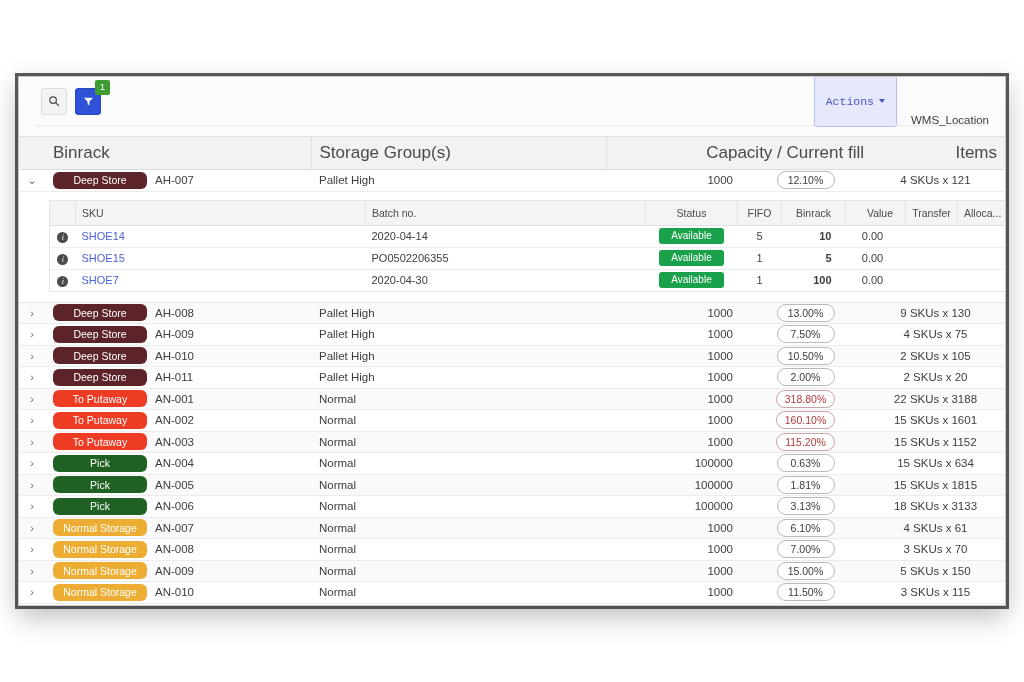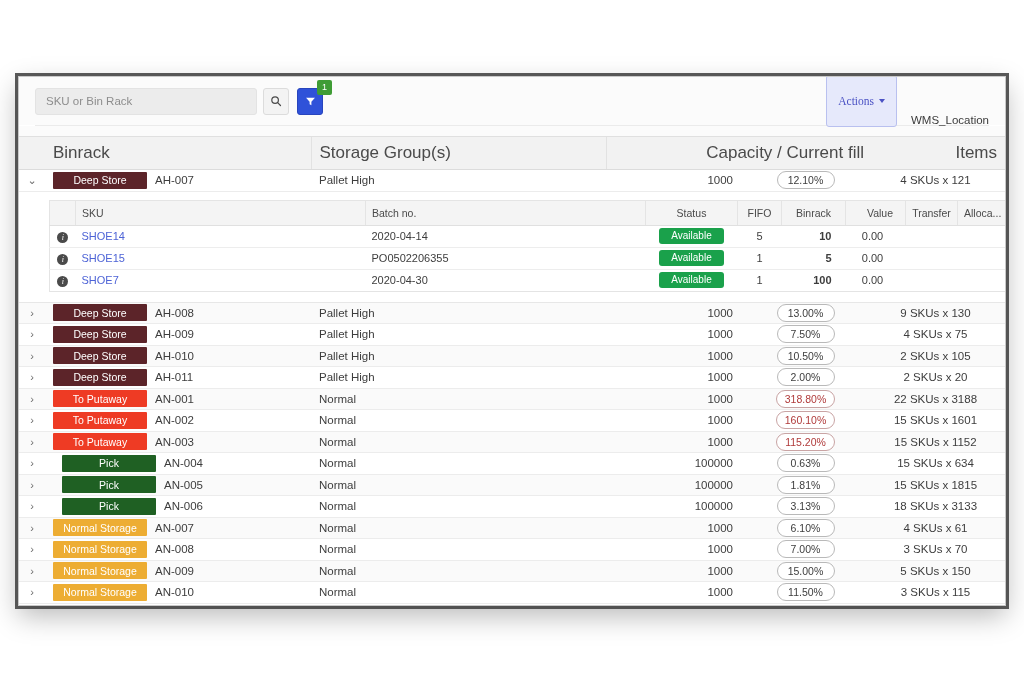--- a/index.html
+++ b/index.html
@@ -90,21 +90,21 @@
   .actions-btn {
     height: 26px;
     padding: 12px 11px;
     background: #e6e9fb;
     border: 1px solid #b9c0ef;
     border-radius: 3px;
     color: #4b52c4;
     font-size: 11.5px;
     display: flex; align-items: center; gap: 5px;
     cursor: pointer;
-    font-family: Liberation Serif, serif;
+    font-family: Liberation Mono, monospace;
   }
   .caret-dn {
     width: 0; height: 0;
     border-left: 3.5px solid transparent;
     border-right: 3.5px solid transparent;
     border-top: 4px solid #4b52c4;
   }
   .wms-label {
     margin-left: 14px;
     font-size: 11.5px;
@@ -162,29 +162,29 @@
     cursor: pointer;
     line-height: 1;
     user-select: none;
   }
 
   .tag {
     display: inline-block;
     min-width: 94px;
     text-align: center;
     padding: 2.5px 10px;
-    border-radius: 1px;
+    border-radius: 6px;
     color: #ffffff;
     font-size: 10.5px;
     line-height: 1.15;
     box-sizing: border-box;
   }
   .tag-deep   { background: #5c2429; }
   .tag-put    { background: #ee3b24; }
-  .tag-pick   { background: #1f6023; margin-left: 9px; }
+  .tag-pick   { background: #1f6023; }
   .tag-normal { background: #edad33; }
 
   .bincode {
     margin-left: 8px;
     color: #3d3d3d;
     font-size: 11.5px;
   }
 
   .pill {
     display: inline-block;
@@ -265,21 +265,20 @@
     line-height: 1.2;
   }
 </style>
 </head>
 <body>
 
 <div id="app-frame">
 
   <div class="toolbar">
     <div class="search-wrap">
-      <input class="search-input" type="text" placeholder="SKU or Bin Rack" style="">
       <div class="search-btn">
         <svg width="12" height="12" viewBox="0 0 16 16">
           <circle cx="6.8" cy="6.8" r="4.4" fill="none" stroke="#4a4a4a" stroke-width="1.6"></circle>
           <line x1="10.2" y1="10.2" x2="14" y2="14" stroke="#4a4a4a" stroke-width="1.6" stroke-linecap="round"></line>
         </svg>
       </div>
       <div class="filter-btn-wrap">
         <div class="filter-btn">
           <svg width="11" height="11" viewBox="0 0 16 16">
             <polygon points="1.5,2.5 14.5,2.5 9.3,8.4 9.3,13.6 6.7,12 6.7,8.4" fill="#ffffff"></polygon>

